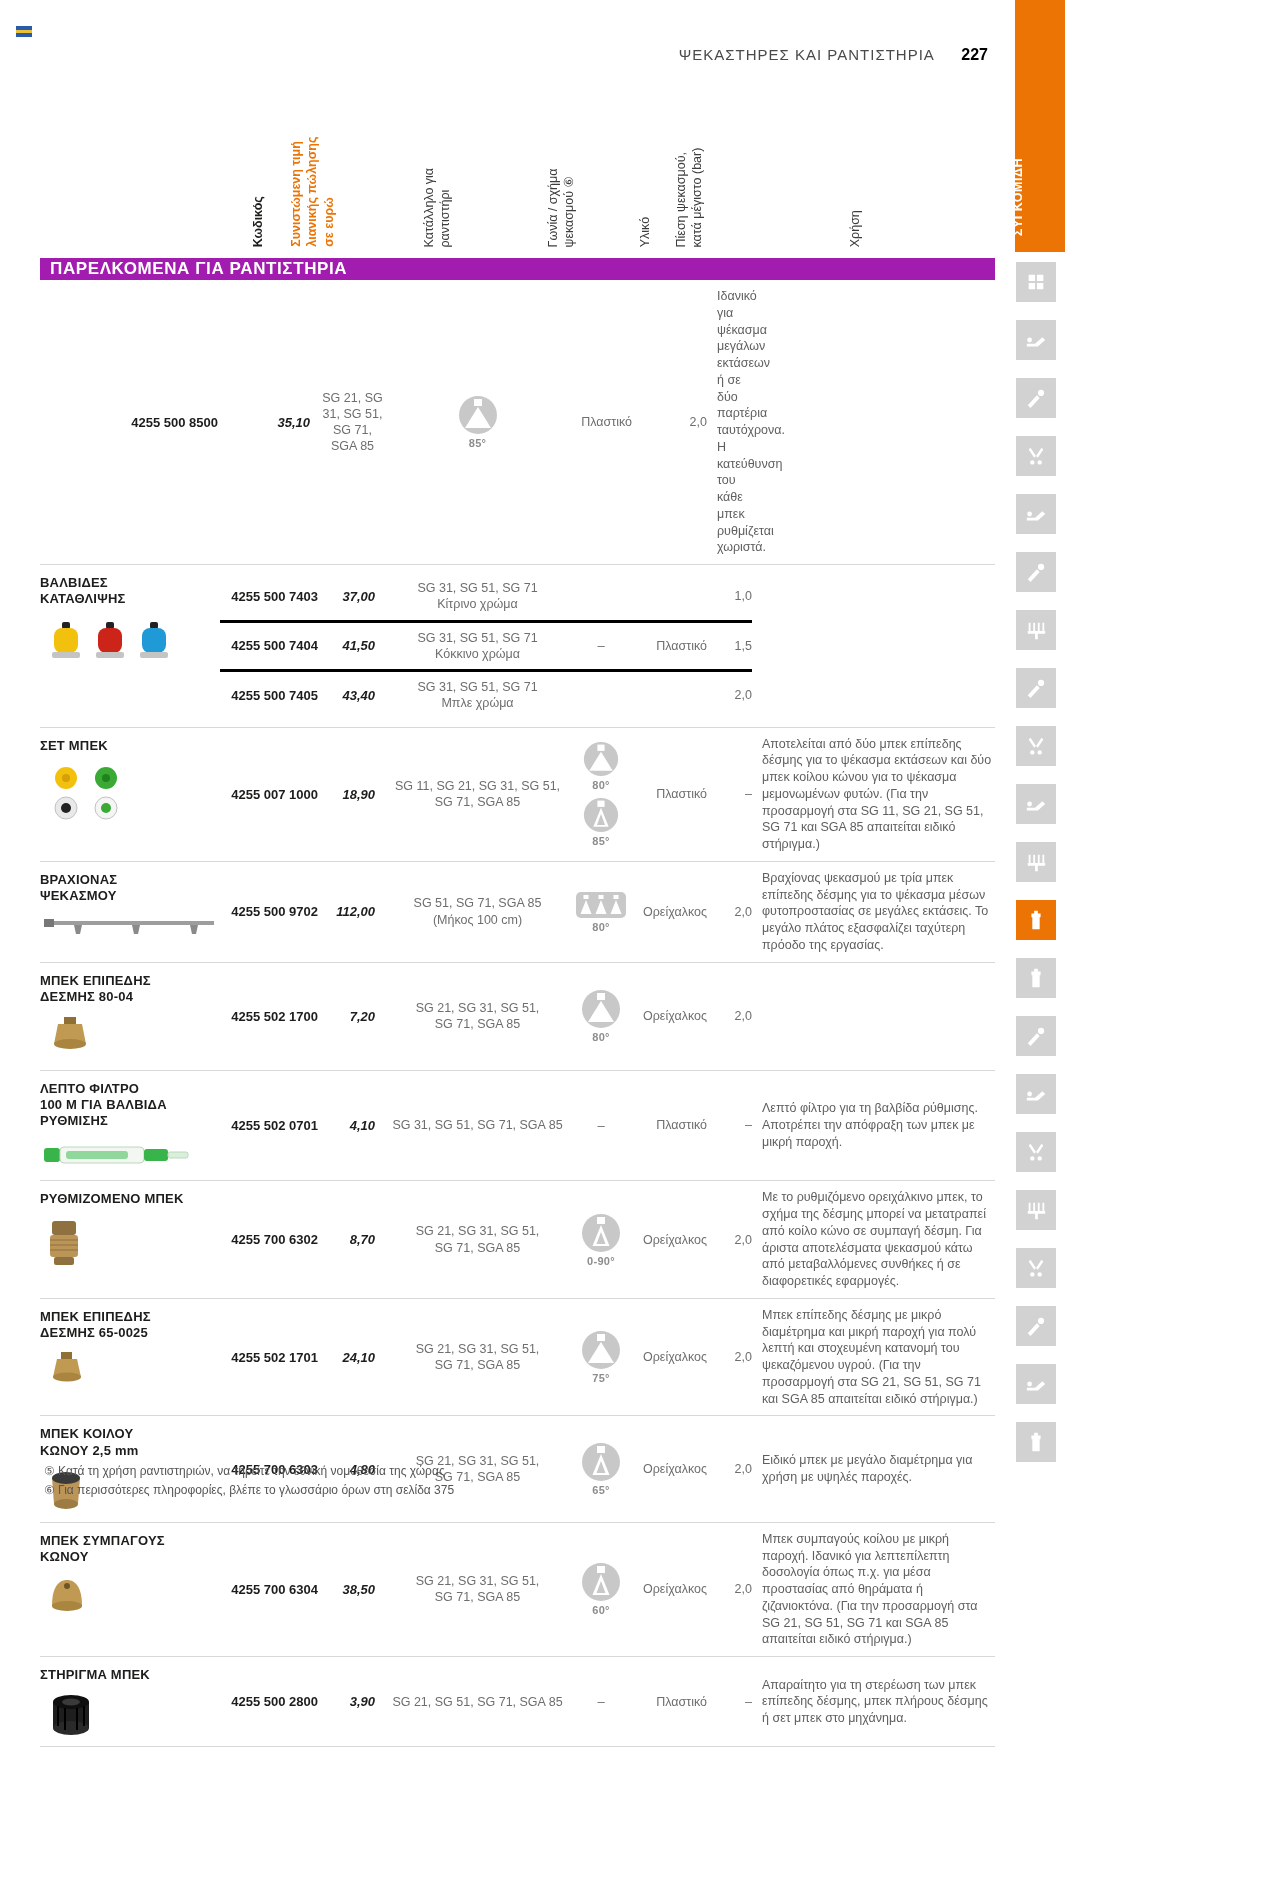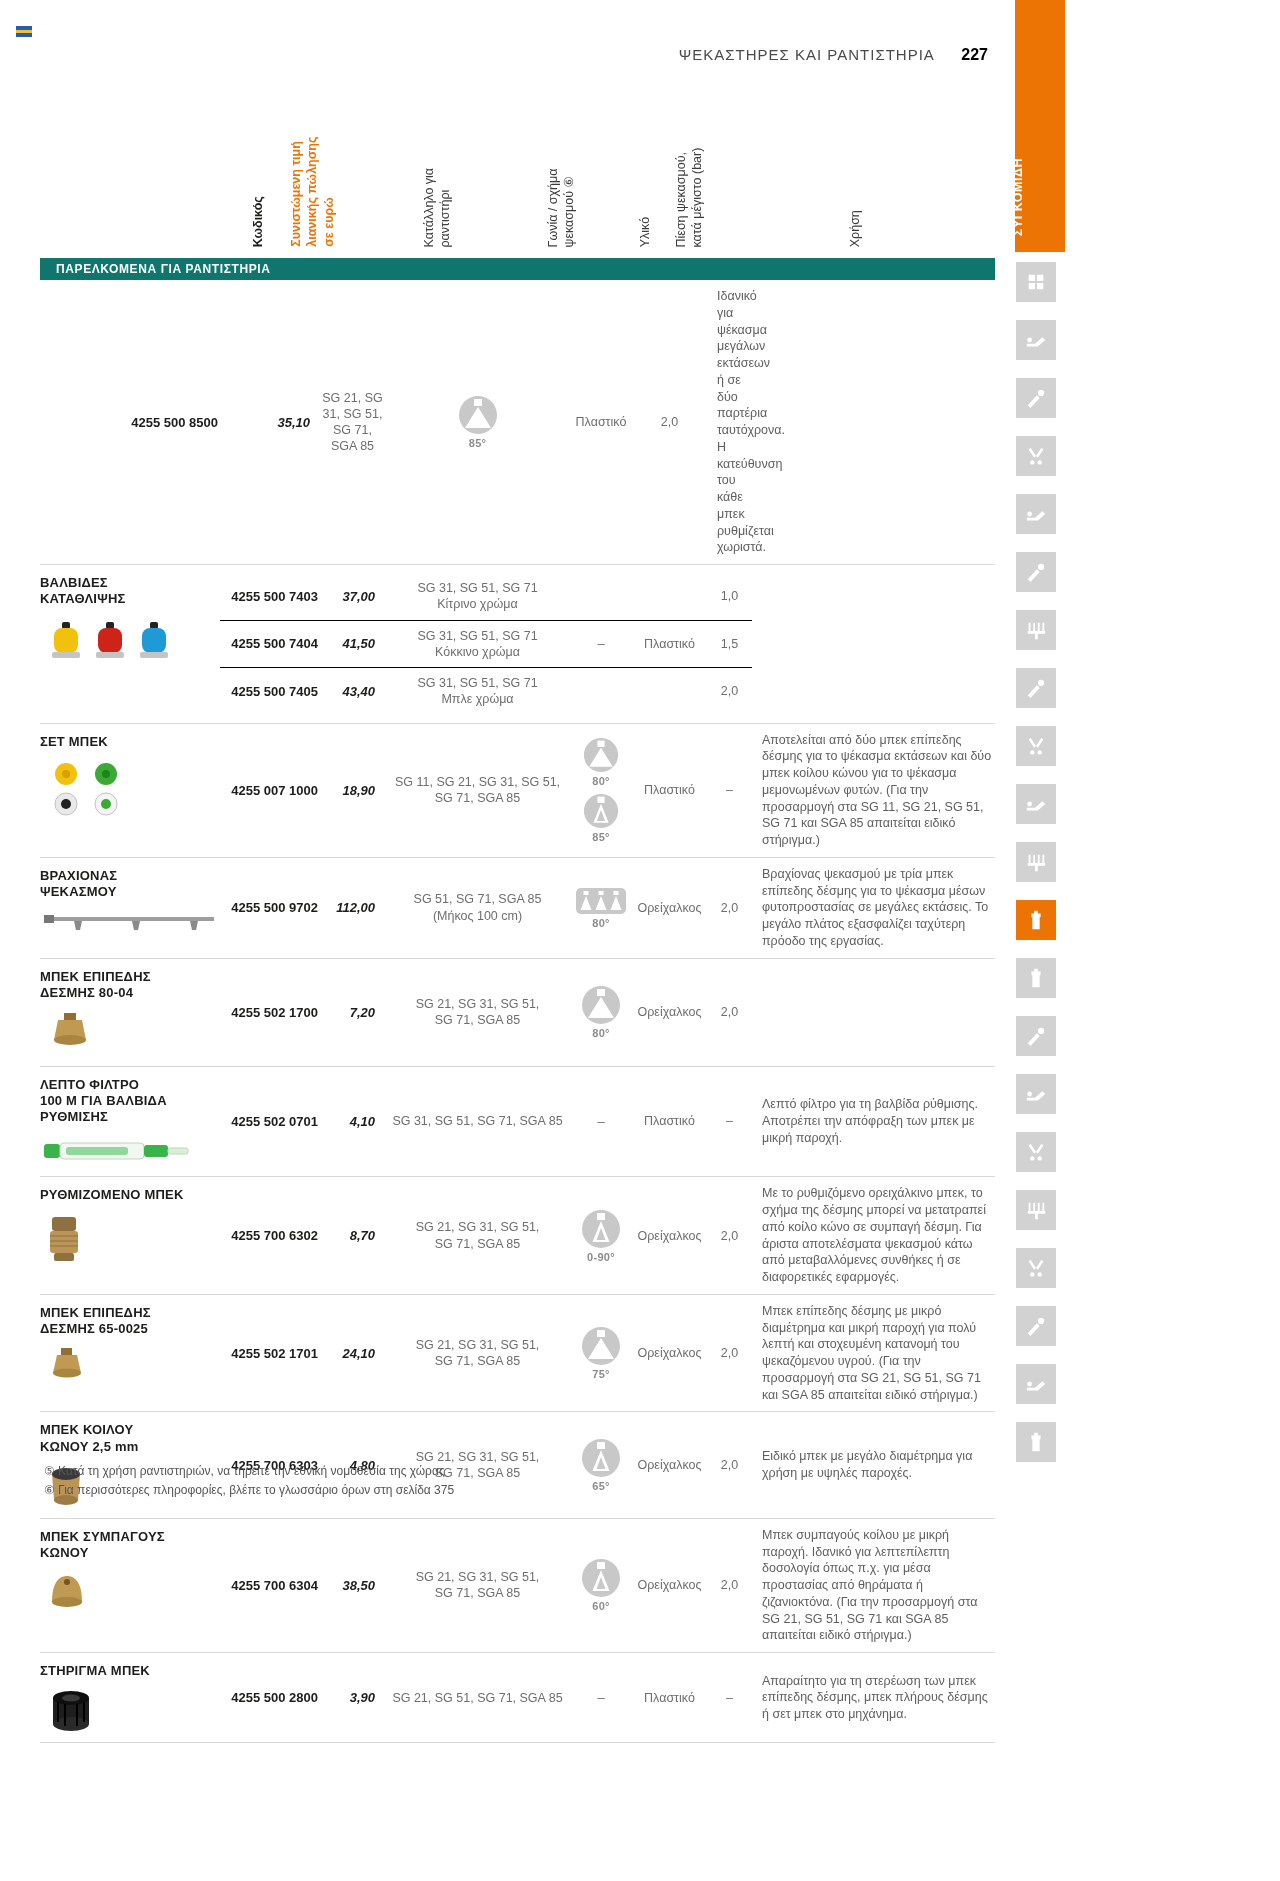--- a/index.html
+++ b/index.html
@@ -17,51 +17,51 @@
   
   .headers{position:absolute;left:40px;top:0;width:955px;height:247px;}
   .vh{
     position:absolute;bottom:0;transform-origin:0 100%;transform:rotate(-90deg);
     font-size:12.5px;line-height:1.3;white-space:pre-line;color:#3d3d3d;
   }
   .vh.b{font-weight:bold;color:#1d1d1b;}
   .vh.orange{color:#eb7405;font-weight:bold;}
   
   .section-bar{
-    position:absolute;left:40px;top:258px;width:955px;height:22px;background:#0f766e;
-    color:#fff;font-size:12px;font-weight:bold;letter-spacing:.6px;
-    line-height:22px;padding-left:16px;box-sizing:border-box;
+    position:absolute;left:40px;top:258px;width:955px;height:22px;background:#a21caf;
+    color:#fff;font-size:17px;font-weight:bold;letter-spacing:.6px;
+    line-height:22px;padding-left:10px;box-sizing:border-box;
   }
   
   .rows{position:absolute;left:40px;top:280px;width:955px;}
   .row{
     display:grid;grid-template-columns:180px 100px 65px 185px 62px 75px 45px 243px;
     align-items:center;border-bottom:1px solid #d9d9d9;padding:8px 0;box-sizing:border-box;
   }
   .r0{min-height:92px}.r2{min-height:122px}.r3{min-height:84px}.r4{min-height:108px}
   .r5{min-height:104px}.r6{min-height:102px}.r7{min-height:108px}.r8{min-height:92px}
   .r9{min-height:108px}.r10{min-height:86px}
   .c-prod{align-self:start;padding-top:2px;}
   .pname{font-size:13px;font-weight:bold;color:#1d1d1b;letter-spacing:.2px;white-space:pre-line;line-height:1.25;}
   .pimg{margin-top:9px;margin-left:4px;}
   .c-code{font-size:13px;font-weight:bold;color:#1d1d1b;text-align:right;padding-right:2px;}
   .c-price{font-size:13px;font-weight:bold;color:#1d1d1b;text-align:right;padding-right:10px;font-style:italic;}
   .c-models{font-size:12.5px;color:#6e6e6e;text-align:center;white-space:pre-line;line-height:1.3;}
   .c-angle{display:flex;flex-direction:column;align-items:center;justify-content:center;gap:2px;}
   .alabel{font-size:11px;font-weight:bold;color:#8d8d8d;letter-spacing:.3px;text-align:center;}
   .dash{font-size:13px;color:#6e6e6e;text-align:center;}
-  .c-mat,.c-press{font-size:12.5px;color:#6e6e6e;text-align:center;}
+  .c-mat,.c-press{font-size:12.5px;color:#6e6e6e;text-align:right;}
   .c-use{font-size:12.5px;color:#5f5f5f;line-height:1.34;padding-left:10px;padding-right:2px;}
   
   .valves-mid{grid-column:2/8;align-self:stretch;display:flex;flex-direction:column;justify-content:center;}
   .vsub{
     display:grid;grid-template-columns:100px 65px 185px 62px 75px 45px;
     align-items:center;padding:7px 0;
   }
-  .vsub + .vsub{border-top:1px solid #000000;}
+  .vsub + .vsub{border-top:3px solid #000000;}
   
   .footnotes{position:absolute;left:44px;top:1462px;width:760px;font-size:12px;color:#555;line-height:1.55;}
   
   .side-tab{position:absolute;left:1015px;top:0;width:50px;height:252px;background:#eb7405;}
   .side-tab-label{
     position:absolute;bottom:16px;left:11px;transform-origin:0 100%;transform:rotate(-90deg);
     color:#fff;font-weight:bold;font-size:12.5px;letter-spacing:.5px;white-space:pre-line;line-height:1.3;
   }
   .side-tiles{position:absolute;left:1016px;top:262px;width:40px;display:flex;flex-direction:column;gap:18px;}
   .tile{width:40px;height:40px;background:#d2d2d2;display:flex;align-items:center;justify-content:center;}

